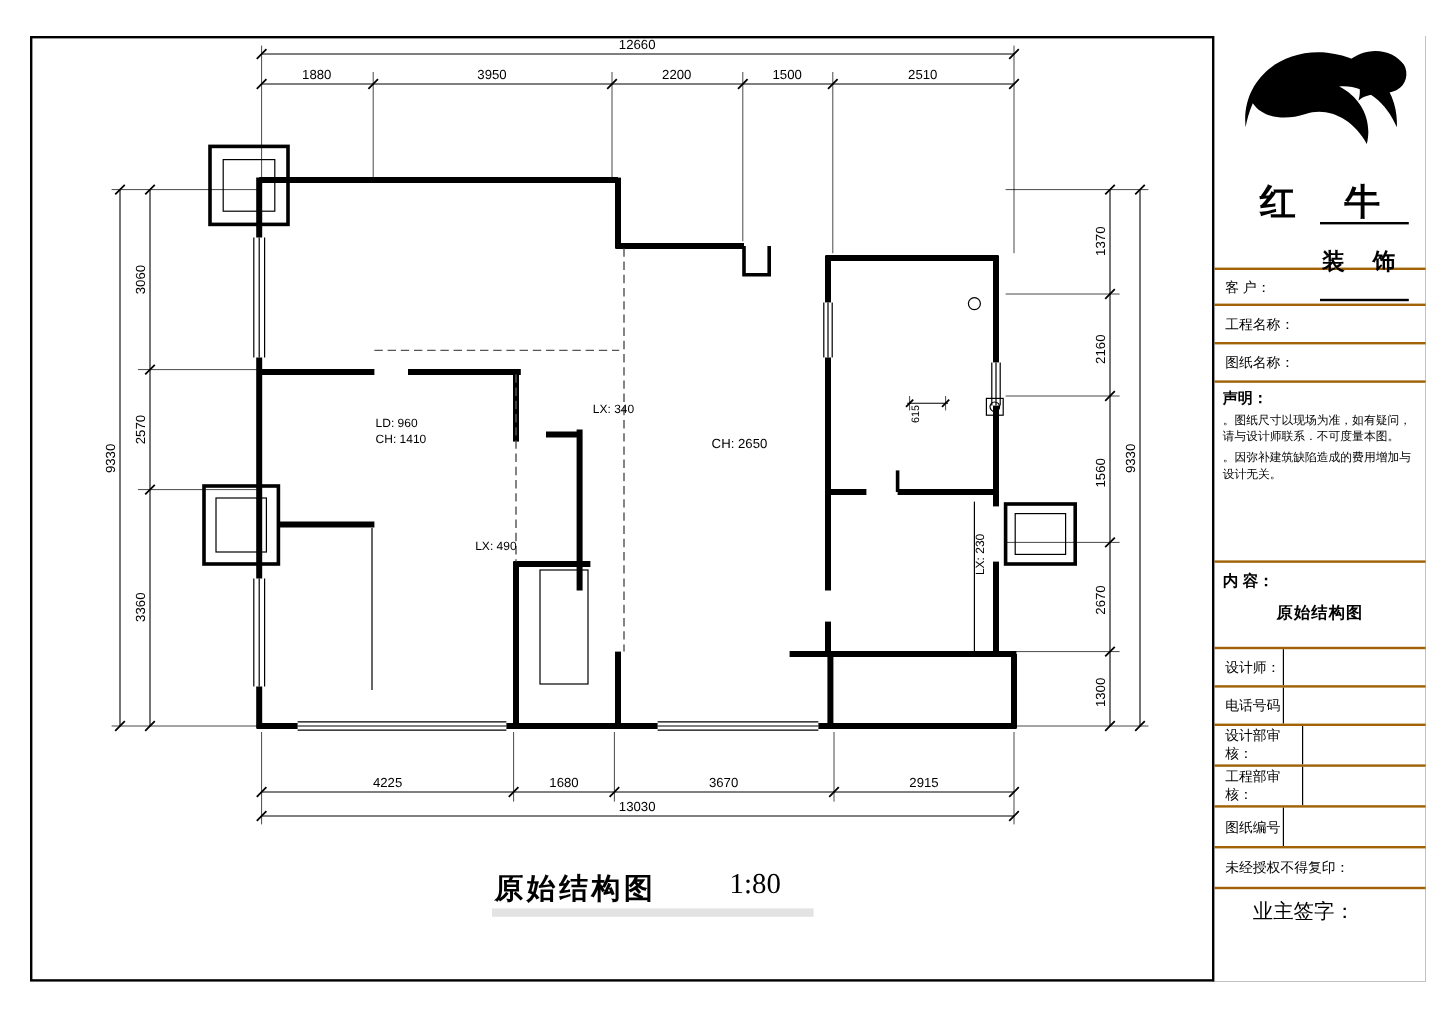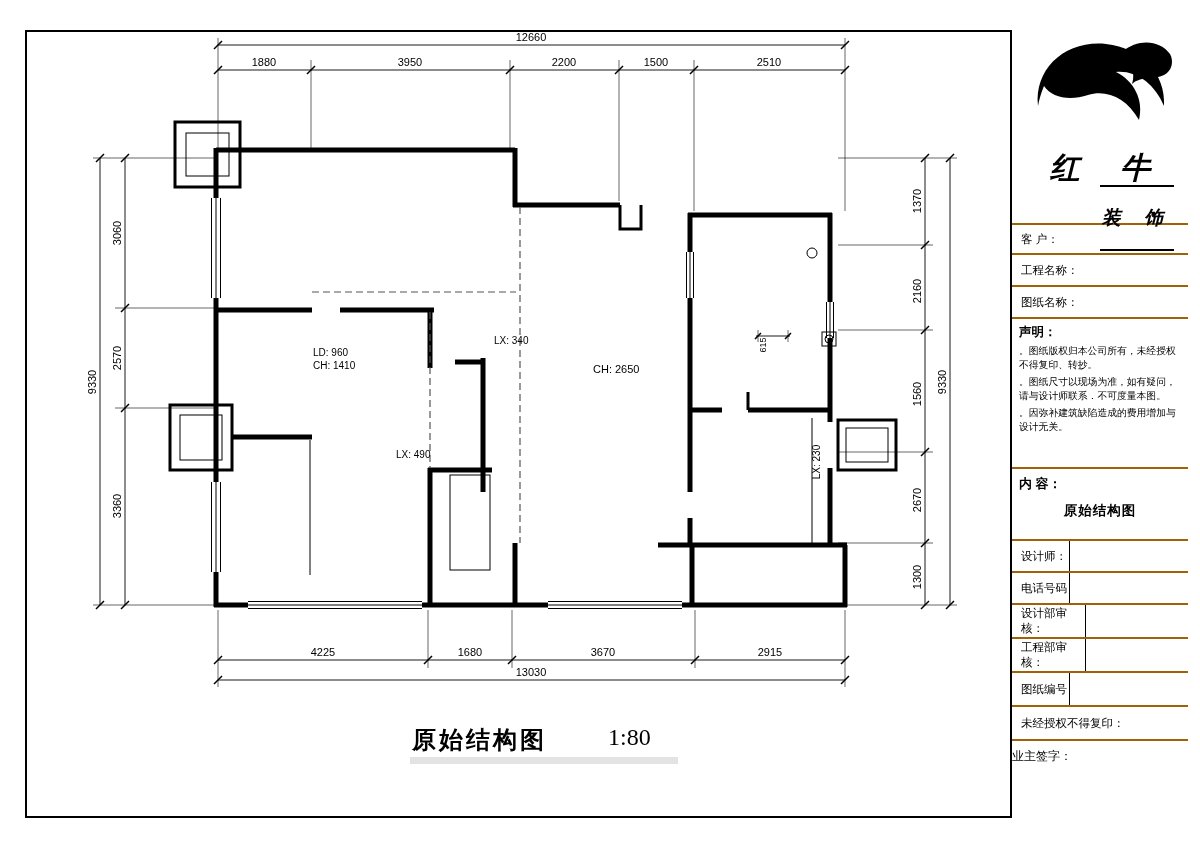--- a/index.html
+++ b/index.html
@@ -22,39 +22,39 @@
   svg text.sm{font-size:9px;}
 
   
   .footer-title{position:absolute;left:412px;top:724px;font-size:24px;letter-spacing:3px;font-weight:bold;font-family:"Liberation Serif","DejaVu Serif",serif;}
   .footer-scale{position:absolute;left:608px;top:724px;font-size:24px;font-family:"Liberation Serif","DejaVu Serif",serif;}
   .footer-underline{position:absolute;left:410px;top:757px;width:268px;height:7px;background:#e3e3e3;}
 
   
   .titleblock{position:absolute;left:1010px;top:30px;width:178px;height:788px;border-left:2px solid #000;box-sizing:border-box;display:flex;flex-direction:column;background:#fff;}
   .titleblock>div{border-top:2px solid #a16207;box-sizing:border-box;}
-  .titleblock>div:first-child{border-top:none;font-style:italic;}
+  .titleblock>div:first-child{border-top:none;}
   .tb-logo{height:193px;position:relative;}
   .brand1{position:absolute;left:0;right:0;top:118px;text-align:center;font-size:30px;font-weight:bold;letter-spacing:16px;text-indent:16px;}
   .brand2{position:absolute;right:14px;top:155px;font-size:19px;font-weight:bold;letter-spacing:9px;border-top:2px solid #000;border-bottom:2px solid #000;padding:18px 2px;}
   .tb-row{display:flex;align-items:center;font-size:11.5px;}
   .tb-row .pad{padding-left:9px;}
   .h30{height:30px;}
   .h32{height:32px;}
   .h34{height:34px;}
   .tb-row .lbl{align-self:stretch;display:flex;align-items:center;padding-left:9px;box-sizing:border-box;border-right:1px solid #000;}
   .w58{width:58px;}
   .w74{width:74px;}
   .tb-statement{height:150px;padding:5px 7px 0 7px;}
   .tb-statement .st-title{font-size:12.5px;font-weight:bold;margin-bottom:3px;}
   .tb-statement p{margin:0 0 3px 0;font-size:9.8px;line-height:1.42;}
   .tb-content{height:72px;padding:6px 7px 0 7px;}
   .tb-content .ct-title{font-size:13px;font-weight:bold;}
   .tb-content .ct-value{text-align:center;font-size:13.5px;font-weight:bold;margin-top:9px;letter-spacing:1px;}
-  .tb-owner{flex:1;display:flex;align-items:flex-start;padding-top:7px;font-size:12px;}
+  .tb-owner{flex:1;display:flex;align-items:flex-start;padding-top:7px;font-size:17px;padding-left:32px;}
 </style>
 </head>
 <body>
 
 <div class="sheet">
   <div class="sheet-border"></div>
 
   <svg class="plan-svg" width="1010" height="848" viewBox="0 0 1010 848">
 
     <g>
@@ -215,21 +215,20 @@
     </div>
     <div class="tb-row h32">
       <span class="pad">工程名称：</span>
     </div>
     <div class="tb-row h32">
       <span class="pad">图纸名称：</span>
     </div>
 
     <div class="tb-statement">
       <div class="st-title">声明：</div>
-      <p>。图纸版权归本公司所有，未经授权不得复印、转抄。</p>
       <p>。图纸尺寸以现场为准，如有疑问，请与设计师联系．不可度量本图。</p>
       <p>。因弥补建筑缺陷造成的费用增加与设计无关。</p>
     </div>
 
     <div class="tb-content">
       <div class="ct-title">内 容：</div>
       <div class="ct-value">原始结构图</div>
     </div>
 
     <div class="tb-row h32">

